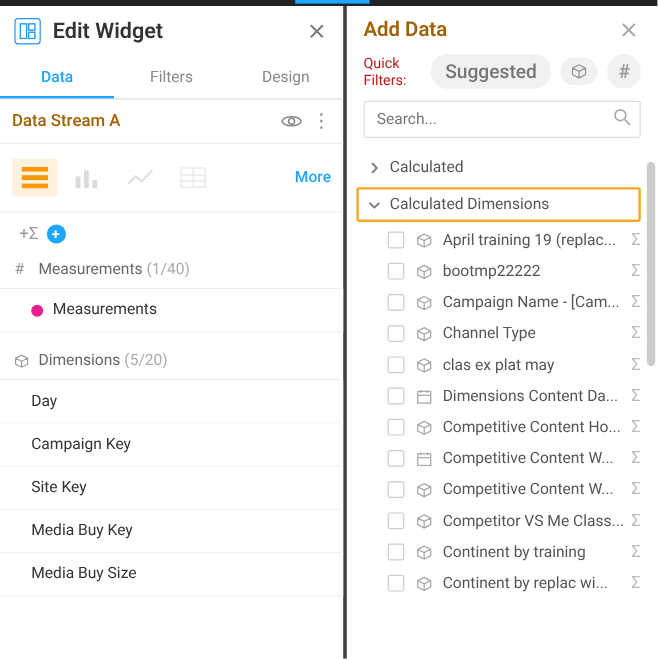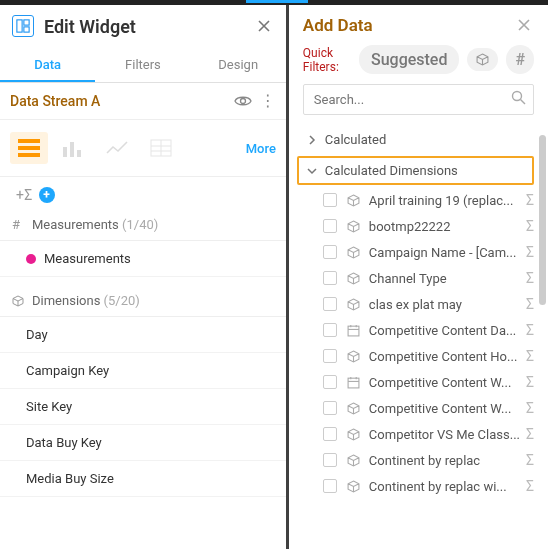--- a/index.html
+++ b/index.html
@@ -175,21 +175,21 @@
           <div class="field-item">
             <span>Day</span>
           </div>
           <div class="field-item">
             <span>Campaign Key</span>
           </div>
           <div class="field-item">
             <span>Site Key</span>
           </div>
           <div class="field-item">
-            <span>Data Buy Key</span>
+            <span>Media Buy Key</span>
           </div>
           <div class="field-item">
             <span>Media Buy Size</span>
           </div>
         </div>
     </div>
   </div>
 
   <div class="right">
     <div class="rhdr">
@@ -295,21 +295,21 @@
           <div class="leaf">
             <span class="cb"></span>
             <span class="ftype">
               <svg width="13" height="13" viewBox="0 0 12 12">
                 <rect x="1" y="2" width="10" height="9" fill="none" stroke="#aaa" stroke-width="1"></rect>
                 <line x1="1" y1="5" x2="11" y2="5" stroke="#aaa" stroke-width="1"></line>
                 <line x1="3.5" y1="1" x2="3.5" y2="3" stroke="#aaa" stroke-width="1"></line>
                 <line x1="8.5" y1="1" x2="8.5" y2="3" stroke="#aaa" stroke-width="1"></line>
               </svg>
             </span>
-            <span class="fname">Competitive Content Da...</span>
+            <span class="fname">Dimensions Content Da...</span>
             <span class="sigma">Σ</span>
           </div>
           <div class="leaf">
             <span class="cb"></span>
             <span class="ftype">
               <svg width="13" height="13" viewBox="0 0 12 12">
                 <path d="M6 1 L11 3.5 L11 8.5 L6 11 L1 8.5 L1 3.5 Z M1 3.5 L6 6 L11 3.5 M6 6 L6 11" fill="none" stroke="#aaa" stroke-width="1"></path>
               </svg>
             </span>
             <span class="fname">Competitive Content Ho...</span>
@@ -348,21 +348,21 @@
             <span class="fname">Competitor VS Me Class...</span>
             <span class="sigma">Σ</span>
           </div>
           <div class="leaf">
             <span class="cb"></span>
             <span class="ftype">
               <svg width="13" height="13" viewBox="0 0 12 12">
                 <path d="M6 1 L11 3.5 L11 8.5 L6 11 L1 8.5 L1 3.5 Z M1 3.5 L6 6 L11 3.5 M6 6 L6 11" fill="none" stroke="#aaa" stroke-width="1"></path>
               </svg>
             </span>
-            <span class="fname">Continent by replac</span>
+            <span class="fname">Continent by training</span>
             <span class="sigma">Σ</span>
           </div>
           <div class="leaf">
             <span class="cb"></span>
             <span class="ftype">
               <svg width="13" height="13" viewBox="0 0 12 12">
                 <path d="M6 1 L11 3.5 L11 8.5 L6 11 L1 8.5 L1 3.5 Z M1 3.5 L6 6 L11 3.5 M6 6 L6 11" fill="none" stroke="#aaa" stroke-width="1"></path>
               </svg>
             </span>
             <span class="fname">Continent by replac wi...</span>

